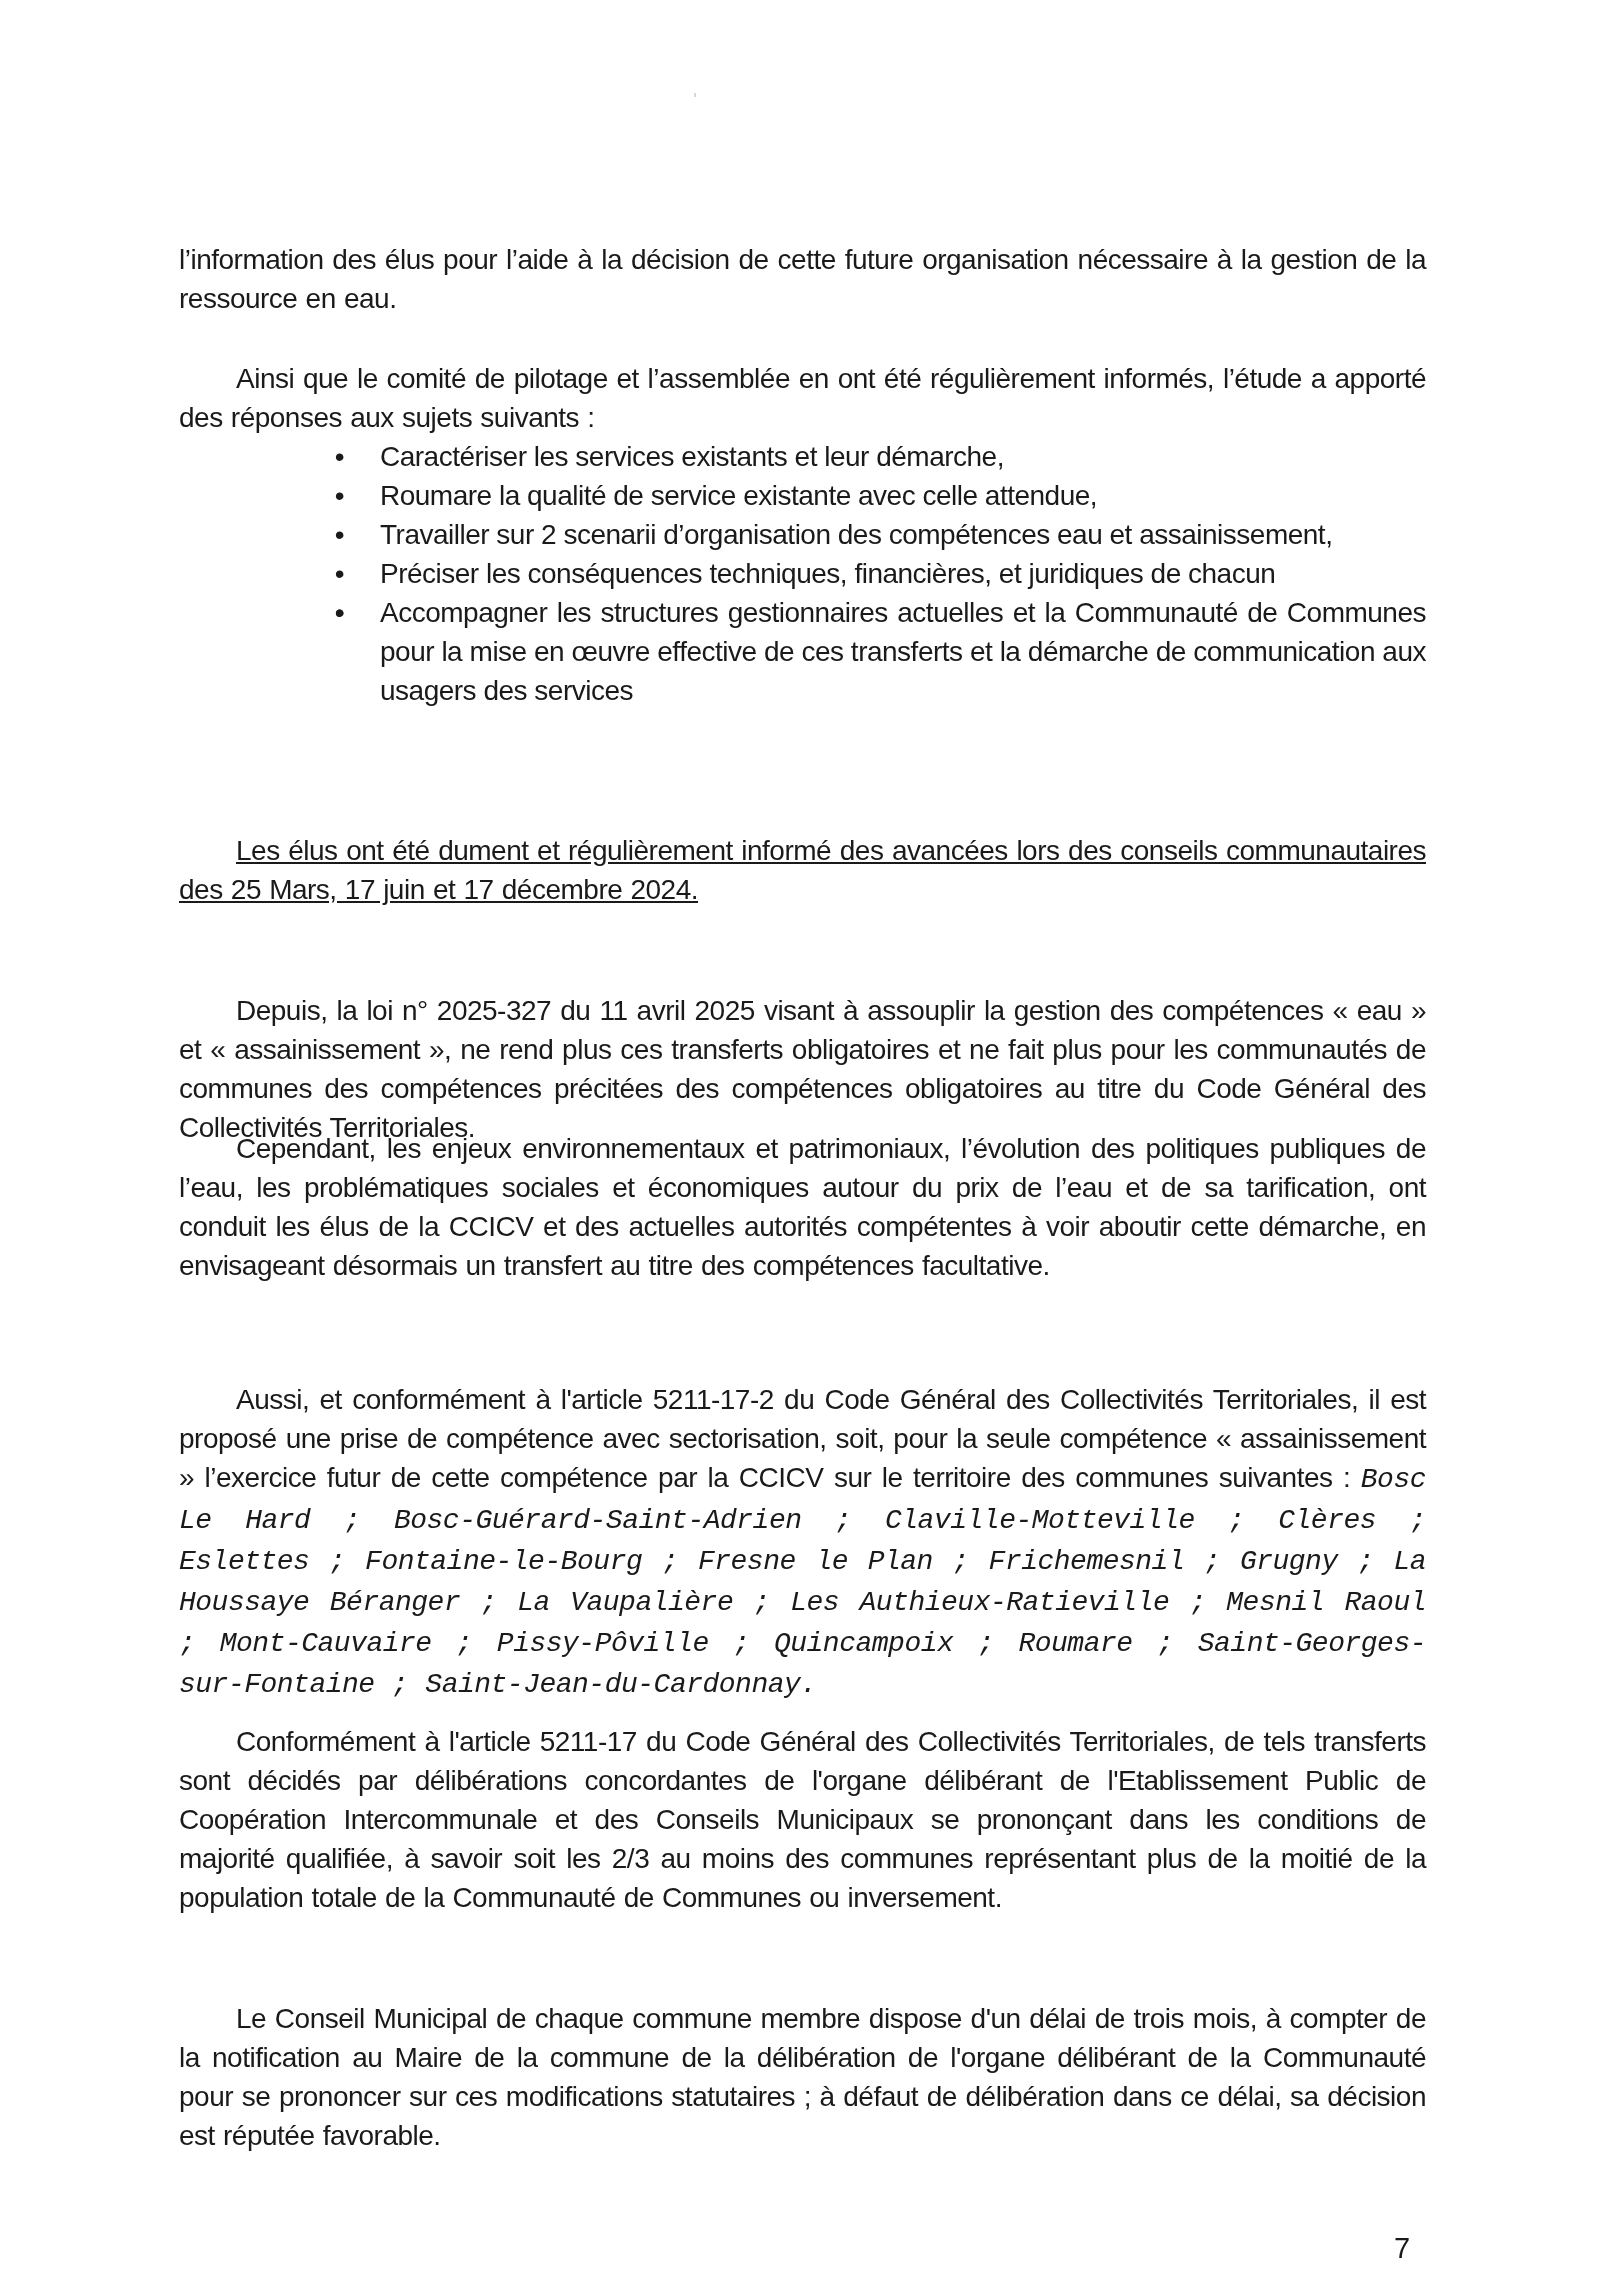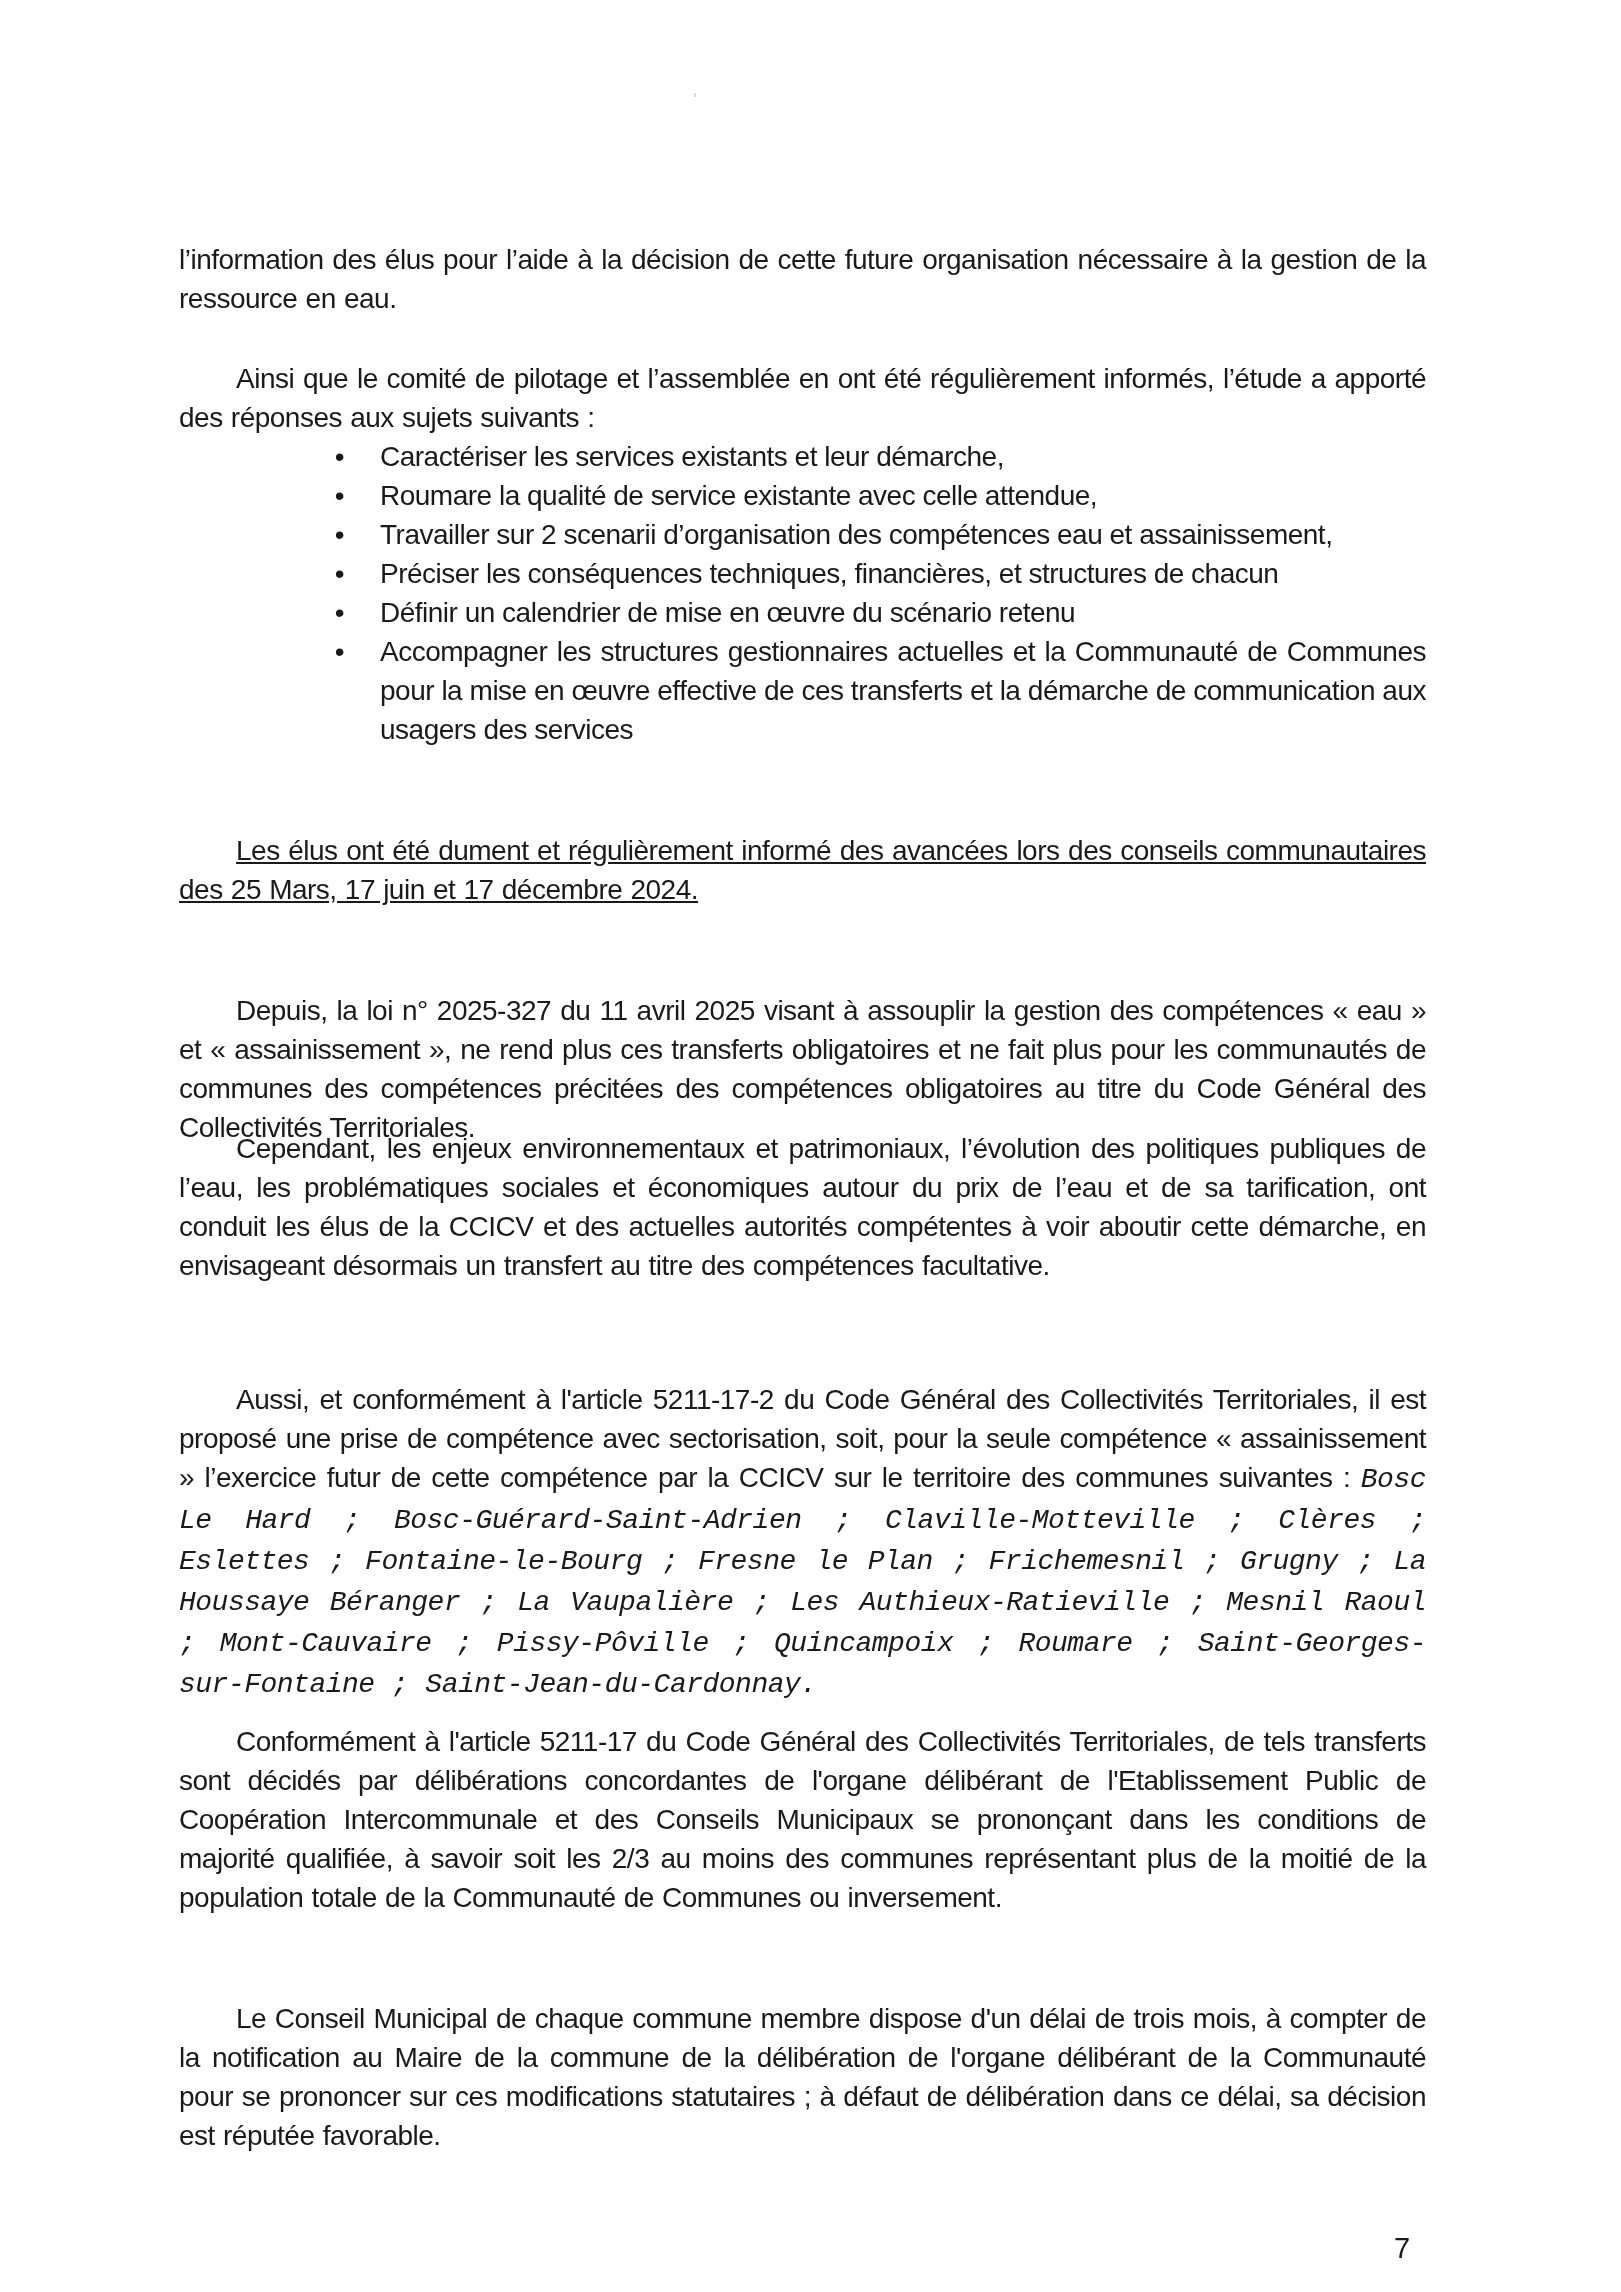--- a/index.html
+++ b/index.html
@@ -30,22 +30,22 @@
   </div>
 
   <div class="block indent" style="top:339px;">
     <p>Ainsi que le comité de pilotage et l’assemblée en ont été régulièrement informés, l’étude a apporté des réponses aux sujets suivants :</p>
   </div>
 
   <ul class="bullets" style="top:417px;">
     <li><span class="dot">•</span><span>Caractériser les services existants et leur démarche,</span></li>
     <li><span class="dot">•</span><span>Roumare la qualité de service existante avec celle attendue,</span></li>
     <li><span class="dot">•</span><span>Travailler sur 2 scenarii d’organisation des compétences eau et assainissement,</span></li>
-    <li><span class="dot">•</span><span>Préciser les conséquences techniques, financières, et structures de chacun</span></li>
-    <li><span class="dot">•</span><span>Définir un calendrier de mise en œuvre du scénario retenu</span></li>
+    <li><span class="dot">•</span><span>Préciser les conséquences techniques, financières, et juridiques de chacun</span></li>
+    <li><span class="dot">•</span></li>
     <li><span class="dot">•</span><span>Accompagner les structures gestionnaires actuelles et la Communauté de Communes pour la mise en œuvre effective de ces transferts et la démarche de communication aux usagers des services</span></li>
   </ul>
 
   <div class="block indent" style="top:811px;text-decoration:underline;">
     <p>Les élus ont été dument et régulièrement informé des avancées lors des conseils communautaires des 25 Mars, 17 juin et 17 décembre 2024.</p>
   </div>
 
   <div class="block indent" style="top:971px;">
     <p>Depuis, la loi n° 2025-327 du 11 avril 2025 visant à assouplir la gestion des compétences « eau » et « assainissement », ne rend plus ces transferts obligatoires et ne fait plus pour les communautés de communes des compétences précitées des compétences obligatoires au titre du Code Général des Collectivités Territoriales.</p>
   </div>

